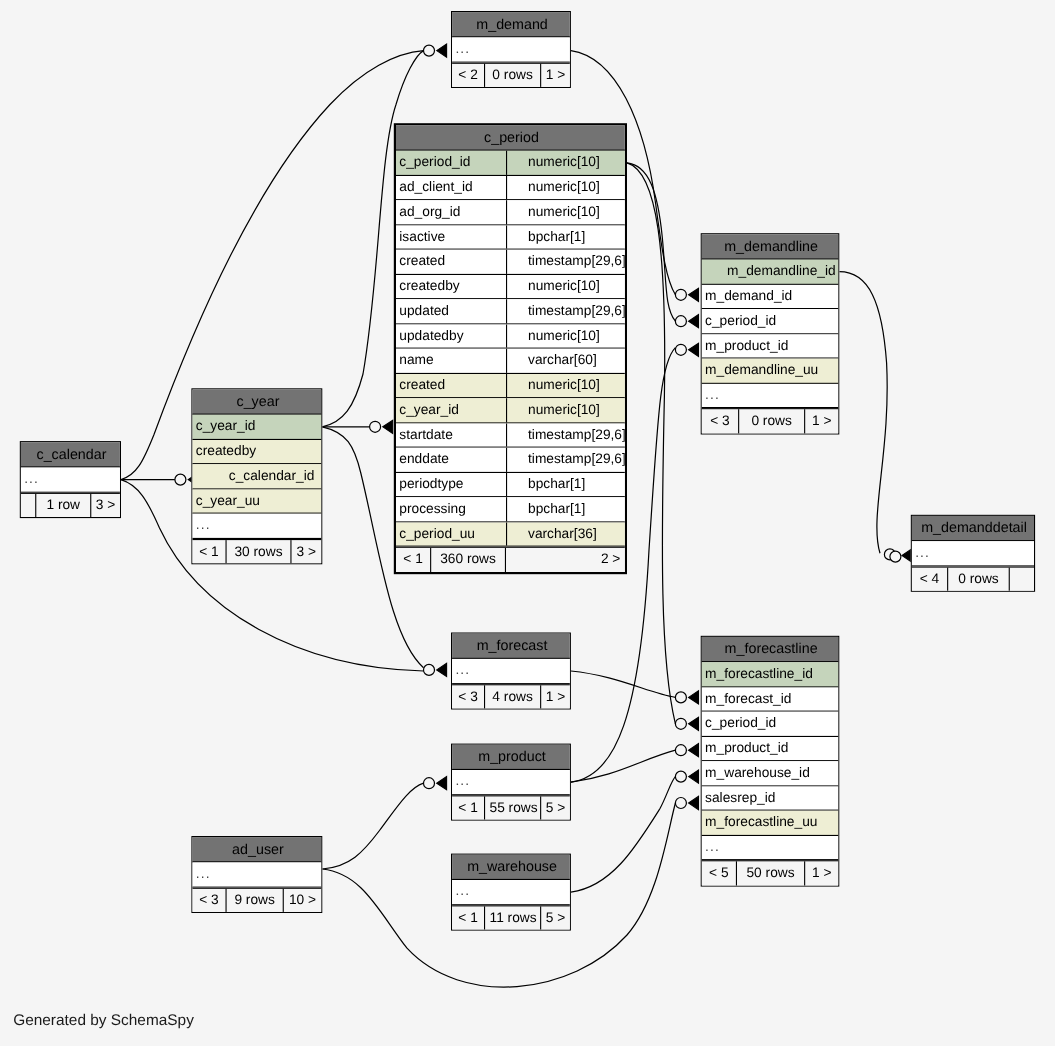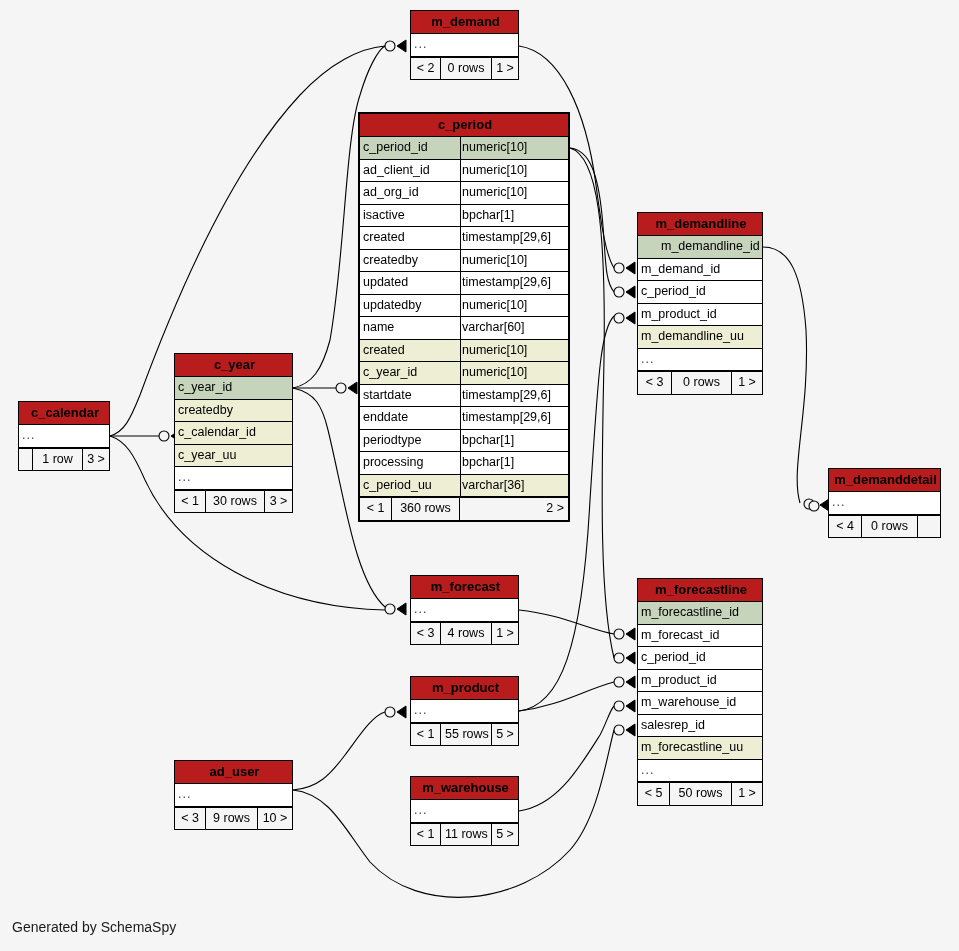--- a/index.html
+++ b/index.html
@@ -49,44 +49,43 @@
     border: 1px solid #000;
     background: #ffffff;
     font-size: 12.5px;
     line-height: 1;
     color: #000;
   }
   .tbl.focal {
     border: 2.5px solid #000;
   }
   .tbl-title {
-    background: #b91c1c;
+    background: #737373;
     text-align: center;
     font-size: 13px;
     padding: 4px 2px 5px 4px;
     border-bottom: 1px solid #000;
     white-space: nowrap;
     overflow: hidden;
-    font-weight: bold;
   }
   .row {
     display: flex;
     border-bottom: 1px solid #000;
     background: #ffffff;
   }
   .row:last-child { border-bottom: none; }
   .row .cname {
     padding: 4px 3px 5px 3px;
     white-space: nowrap;
     overflow: hidden;
     flex: 0 0 auto;
     box-sizing: border-box;
   }
   .row .ctype {
-    padding: 4px 3px 5px 1px;
+    padding: 4px 3px 5px 19px;
     white-space: nowrap;
     overflow: hidden;
     border-left: 1px solid #000;
     flex: 1 1 auto;
     box-sizing: border-box;
   }
   .row.pk { background: #c5d4bb; }
   .row.uq { background: #eeeed4; }
   .row.ellipsis .cname { color: #444; letter-spacing: 1px; }
 
@@ -309,21 +308,21 @@
 
   <div class="tbl" style="left:174px; top:353px; width:119px;">
     <div class="tbl-title">c_year</div>
     <div class="row pk">
       <div class="cname" style="flex:1 1 auto;">c_year_id</div>
     </div>
     <div class="row uq">
       <div class="cname" style="flex:1 1 auto;">createdby</div>
     </div>
     <div class="row uq">
-      <div class="cname" style="flex:1 1 auto;">c_calendar_id</div>
+      <div class="cname" style="flex:1 1 auto;margin-left:30px;">c_calendar_id</div>
     </div>
     <div class="row uq">
       <div class="cname" style="flex:1 1 auto;">c_year_uu</div>
     </div>
     <div class="row ellipsis">
       <div class="cname" style="flex:1 1 auto;">...</div>
     </div>
     <div class="foot">
       <div class="f-left" style="width:31px;">&lt; 1</div>
       <div class="f-mid">30 rows</div>

